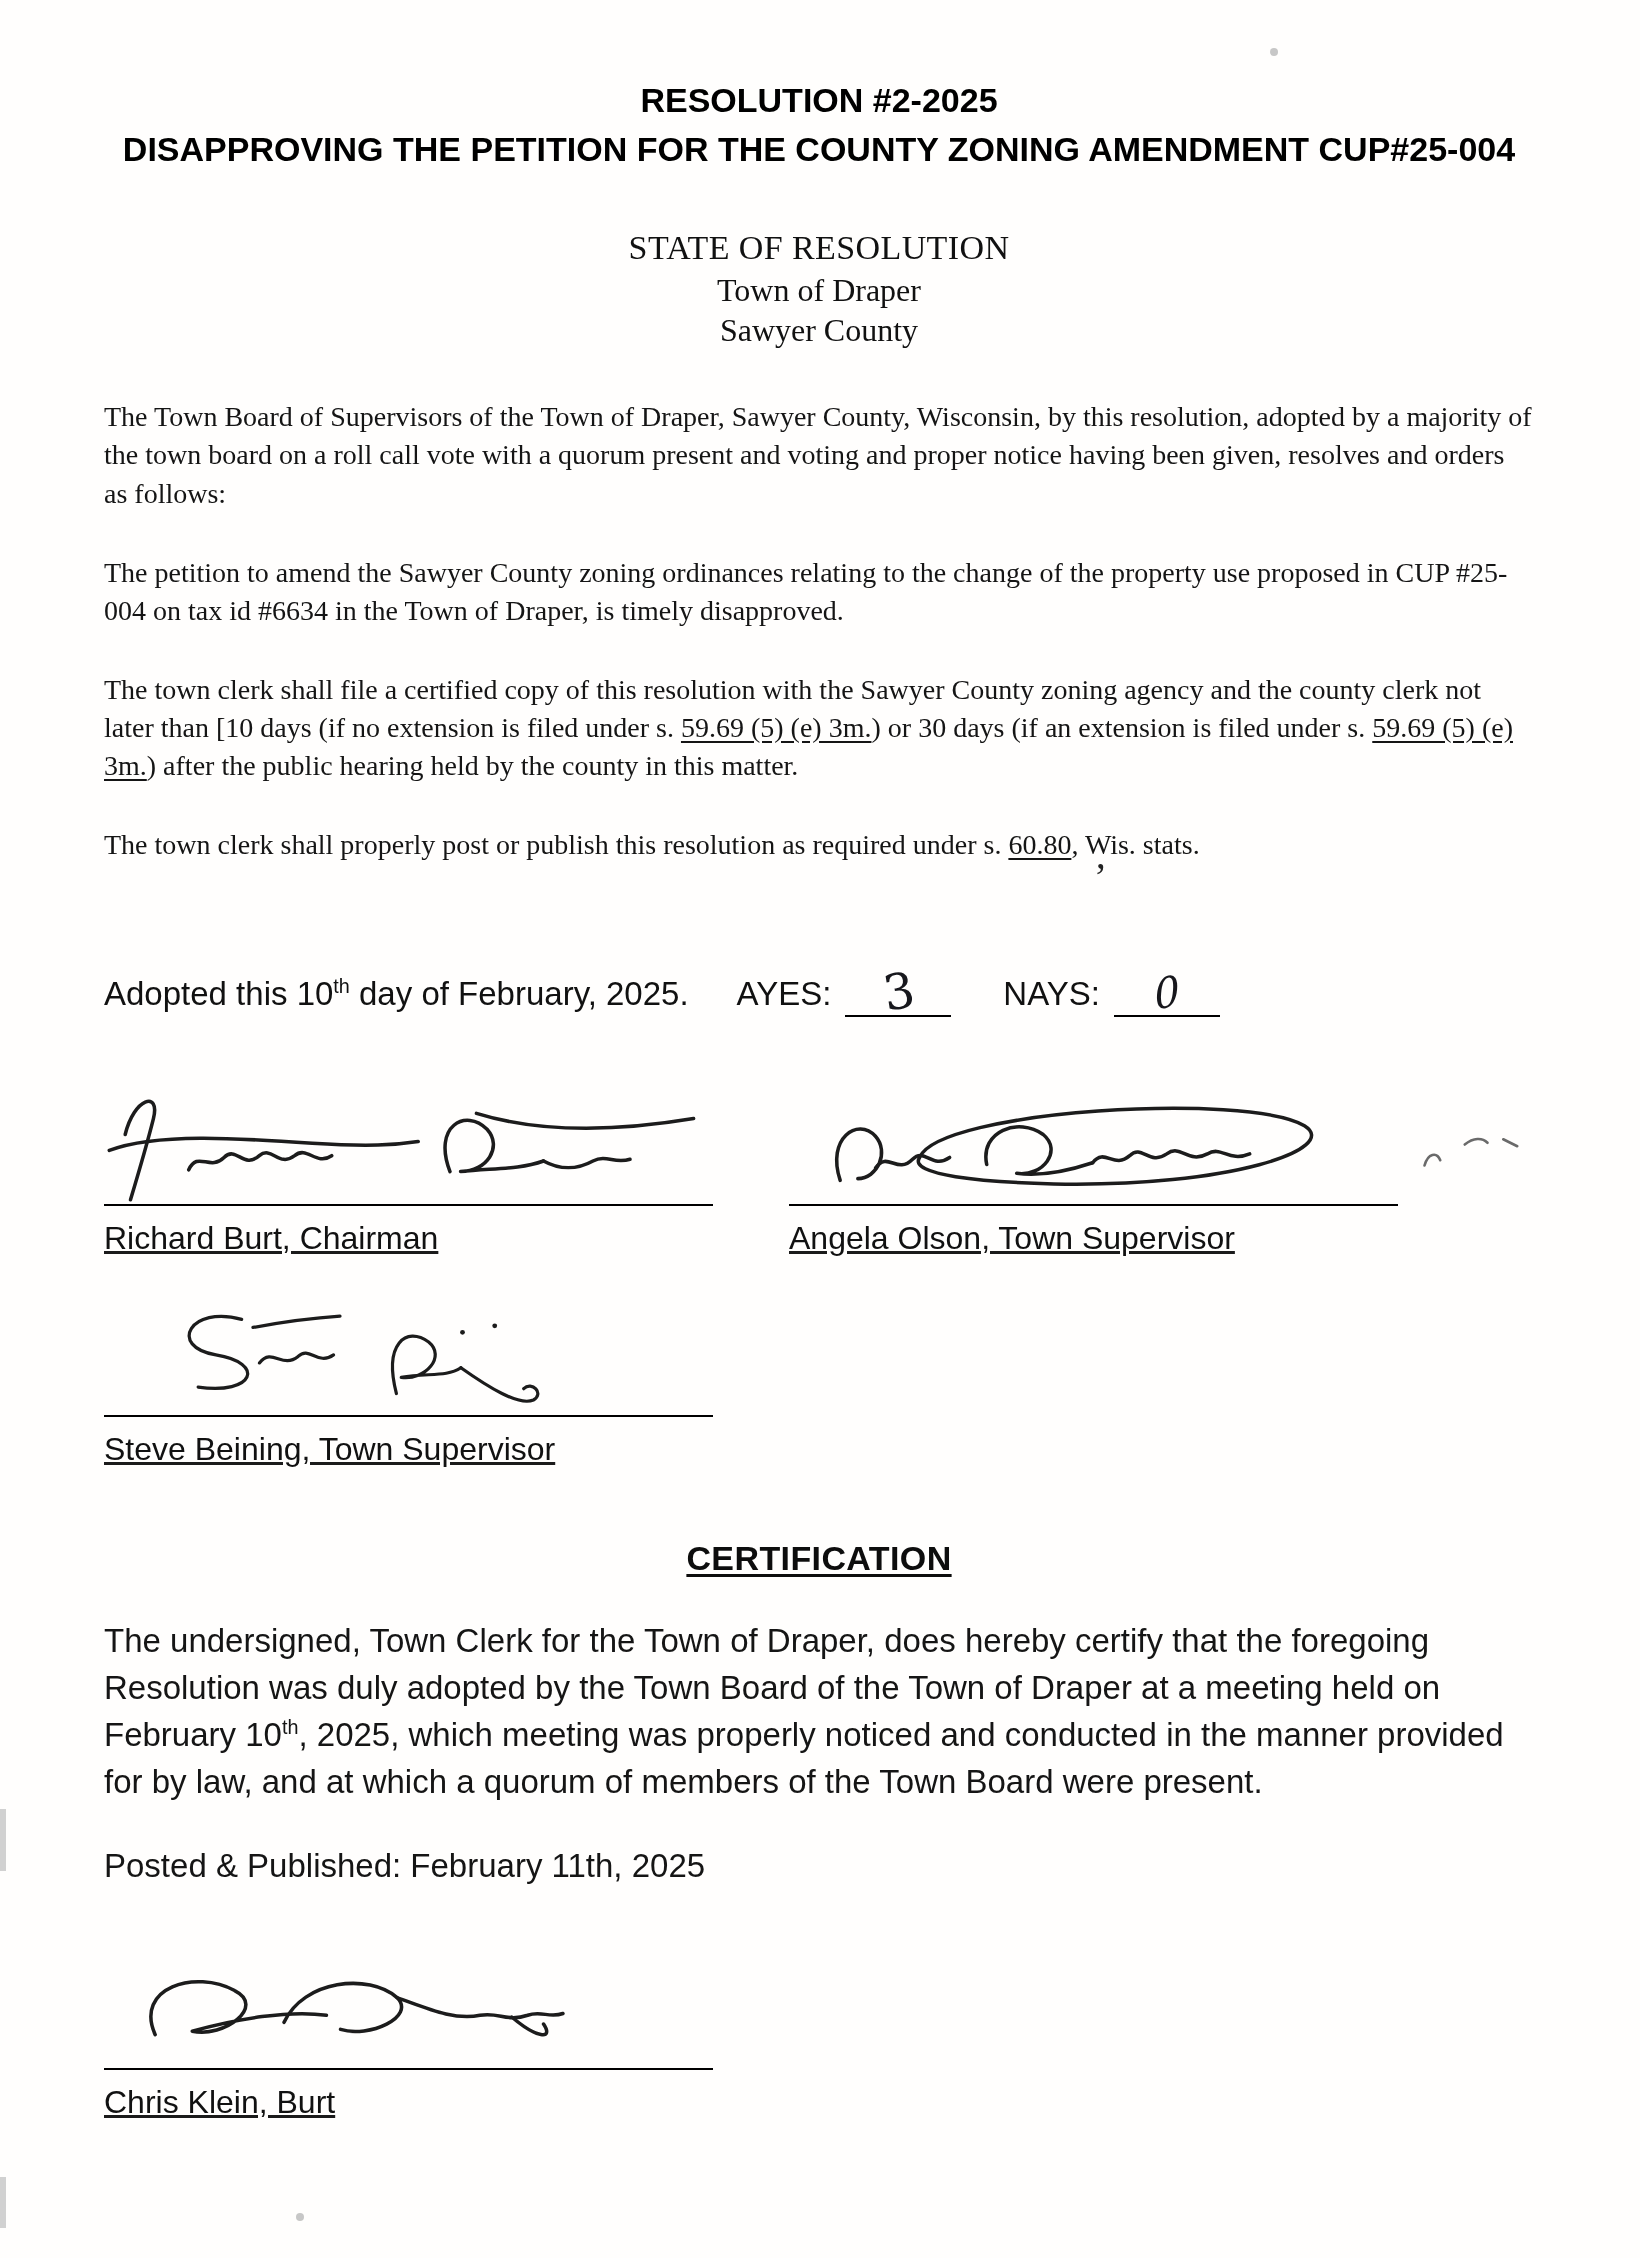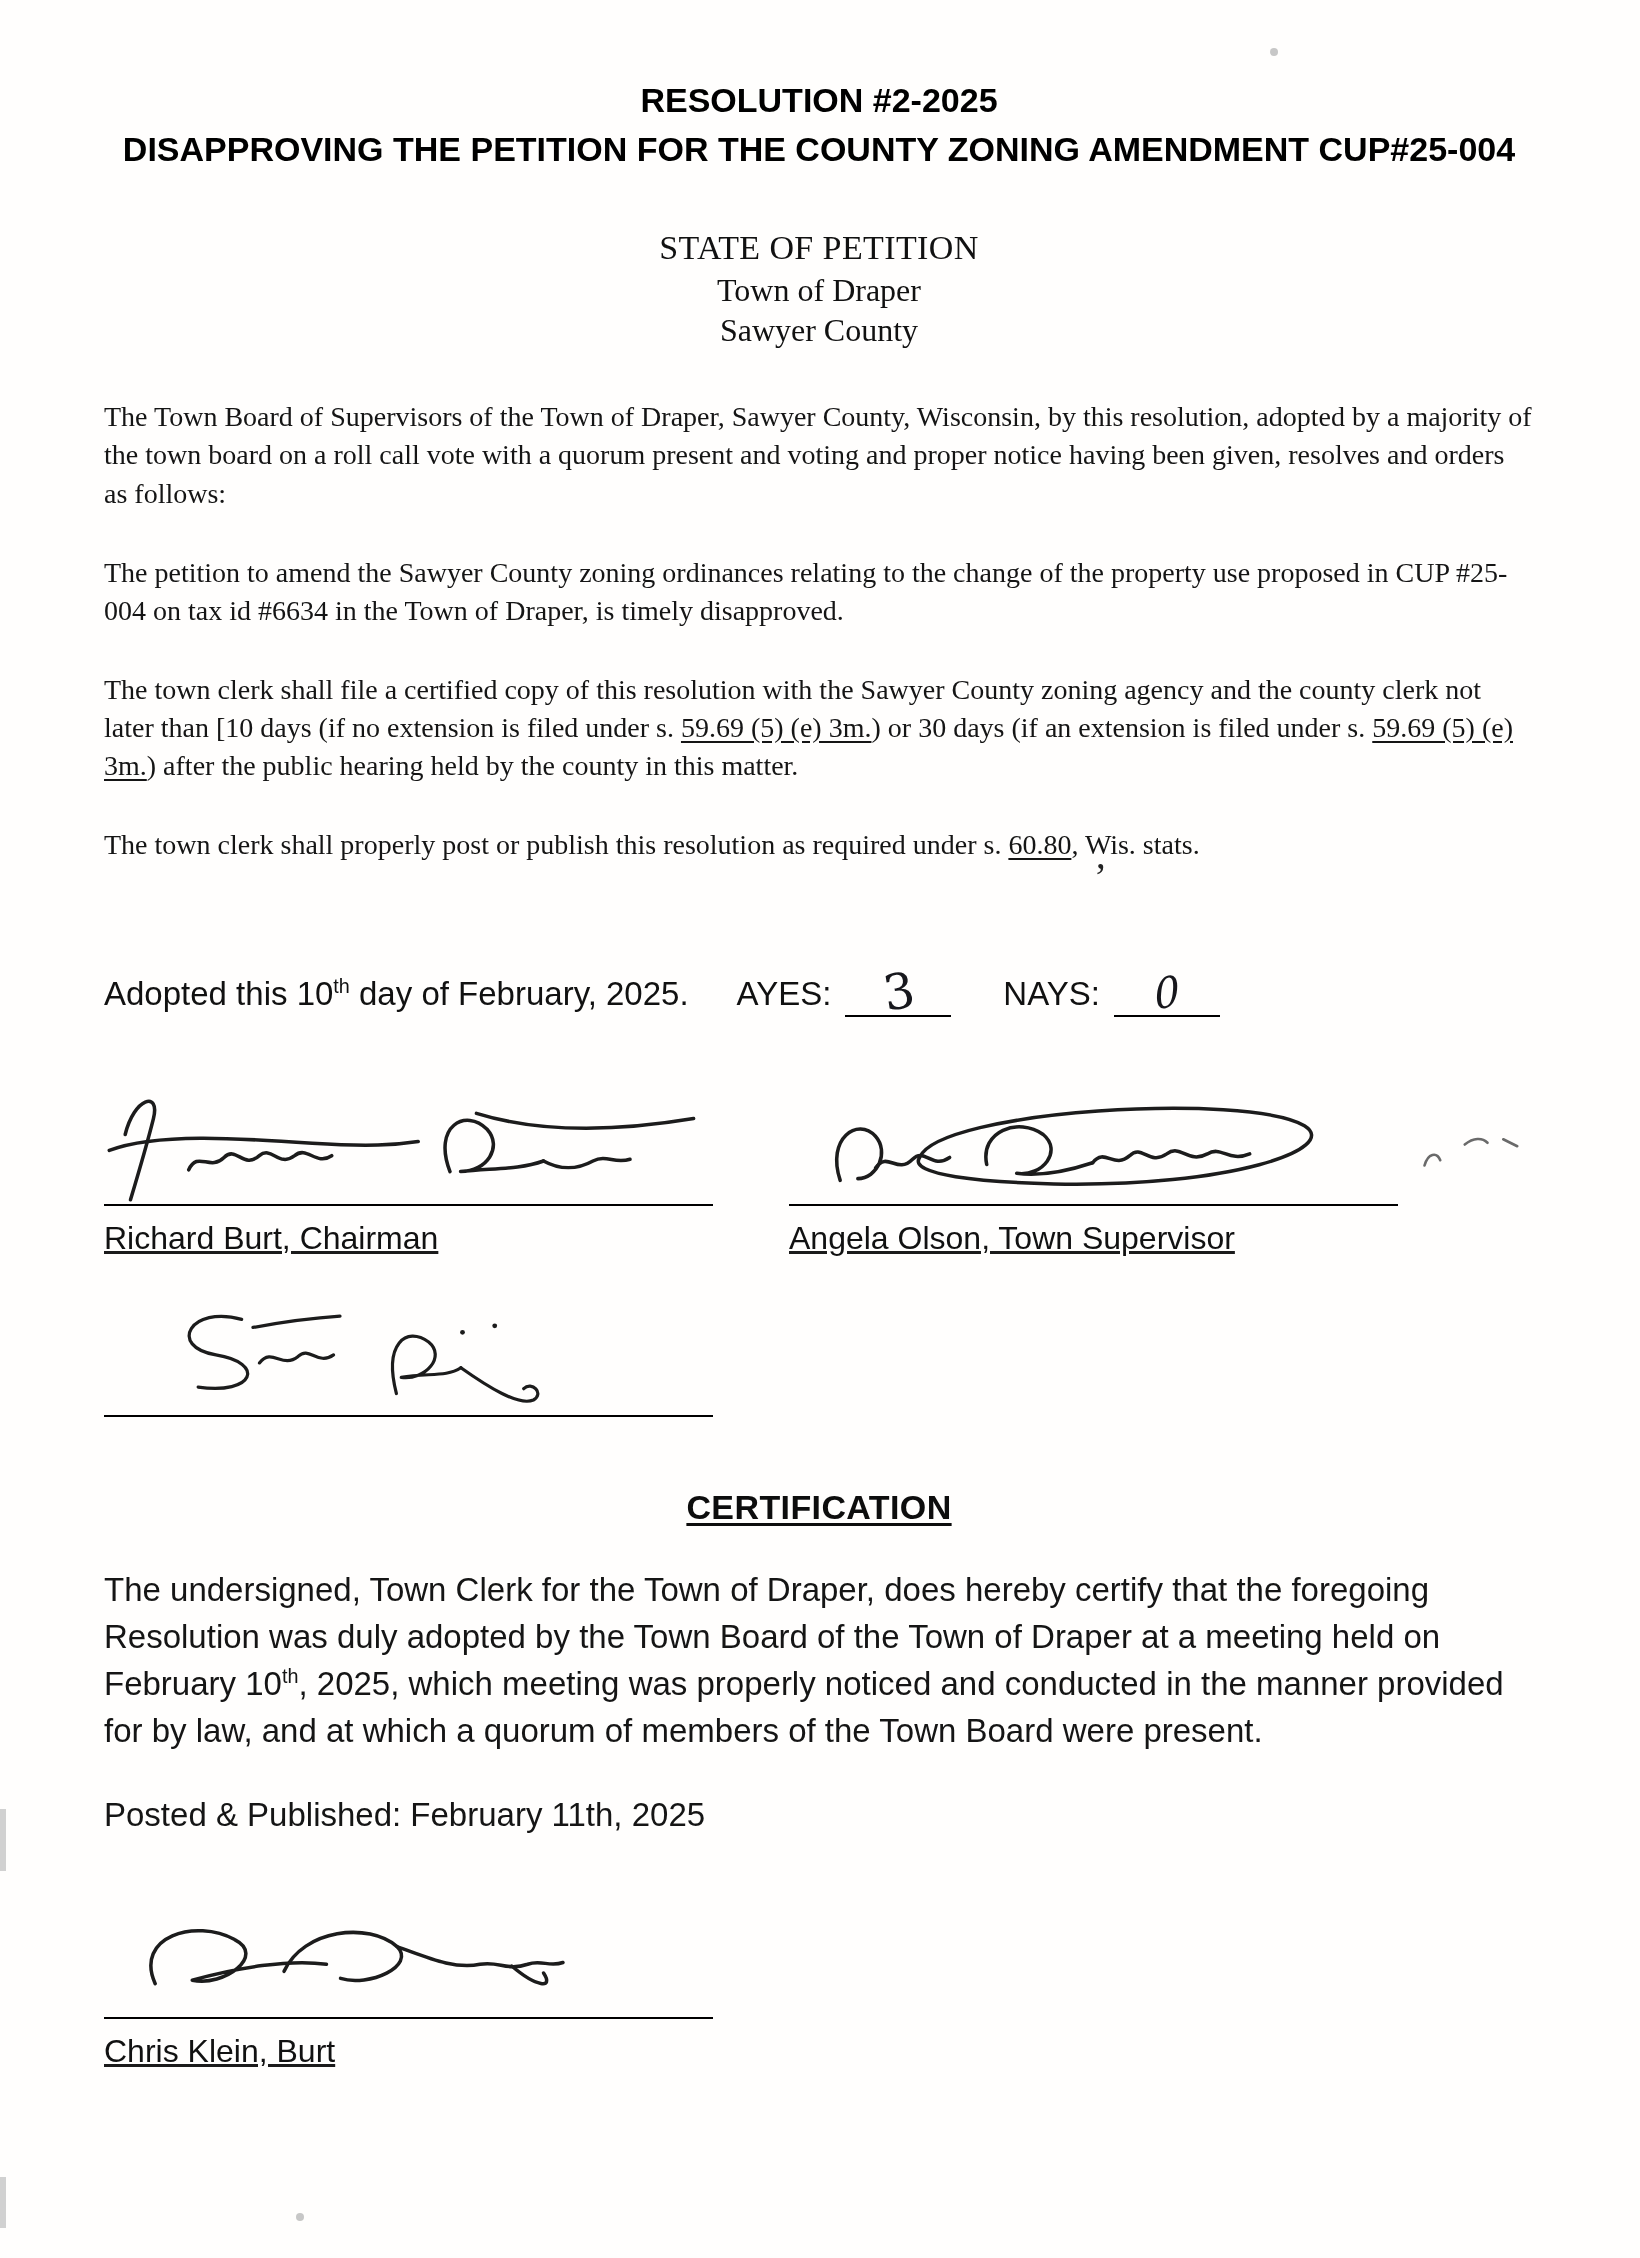--- a/index.html
+++ b/index.html
@@ -156,21 +156,21 @@
 <body>
 
 <div class="page">
 
   <div class="head">
     <div>RESOLUTION #2-2025</div>
     <div>DISAPPROVING THE PETITION FOR THE COUNTY ZONING AMENDMENT CUP#25-004</div>
   </div>
 
   <div class="jurisdiction">
-    <div class="jur-state">STATE OF PETITION</div>
+    <div class="jur-state">STATE OF RESOLUTION</div>
     <div class="jur-line">Town of Draper</div>
     <div class="jur-line">Sawyer County</div>
   </div>
 
   <p class="body-para first"><span>The Town Board of Supervisors of the Town of Draper, Sawyer County, Wisconsin, by this resolution, adopted by a majority of the town board on a roll call vote with a quorum present and voting and proper notice having been given, resolves and orders as follows:</span></p>
   <p class="body-para"><span>The petition to amend the Sawyer County zoning ordinances relating to the change of the property use proposed in CUP #25-004 on tax id #6634 in the Town of Draper, is timely </span><span class="b">disapproved</span><span>.</span></p>
   <p class="body-para"><span>The town clerk shall file a certified copy of this resolution with the Sawyer County zoning agency and the county clerk not later than [10 days (if no extension is filed under s. </span><span class="u">59.69 (5) (e) 3m.</span><span>) or 30 days (if an extension is filed under s. </span><span class="u">59.69 (5) (e) 3m.</span><span>) after the public hearing held by the county in this matter.</span></p>
   <p class="body-para"><span>The town clerk shall properly post or publish this resolution as required under s. </span><span class="u">60.80</span><span>, Wis. stats.</span></p>
 
   <span class="stray-apostrophe">’</span>
@@ -223,20 +223,21 @@
         <svg class="sig-ink" viewBox="0 0 690 170" fill="none" stroke="#1c1c1c" stroke-width="4" stroke-linecap="round" stroke-linejoin="round">
           <path d="M138,34 C74,16 46,68 106,78 C168,88 154,128 84,118"></path>
           <path d="M152,44 C196,36 230,32 260,30"></path>
           <path d="M160,88 C176,68 188,96 208,80 C222,66 232,92 252,78"></path>
           <path d="M330,126 C314,64 342,42 370,62 C392,80 366,110 336,106 C368,100 392,106 410,94"></path>
           <path d="M410,94 C444,118 482,142 500,134 C514,126 498,110 488,120"></path>
           <circle cx="412" cy="50" r="3" fill="#1c1c1c" stroke="none"></circle>
           <circle cx="452" cy="42" r="3" fill="#1c1c1c" stroke="none"></circle>
         </svg>
       </div>
+      <div class="sig-label">Steve Beining, Town Supervisor</div>
     </div>
   </div>
 
   <div class="cert-heading">CERTIFICATION</div>
 
   <p class="cert-body"><span>The undersigned, Town Clerk for the Town of Draper, does hereby certify that the foregoing Resolution was duly adopted by the Town Board of the Town of Draper at a meeting held on February 10</span><span class="sup">th</span><span>, 2025, which meeting was properly noticed and conducted in the manner provided for by law, and at which a quorum of members of the Town Board were present.</span></p>
 
   <p class="posted">Posted &amp; Published: February 11th, 2025</p>
 
   <div class="sig-block clerk-block">

